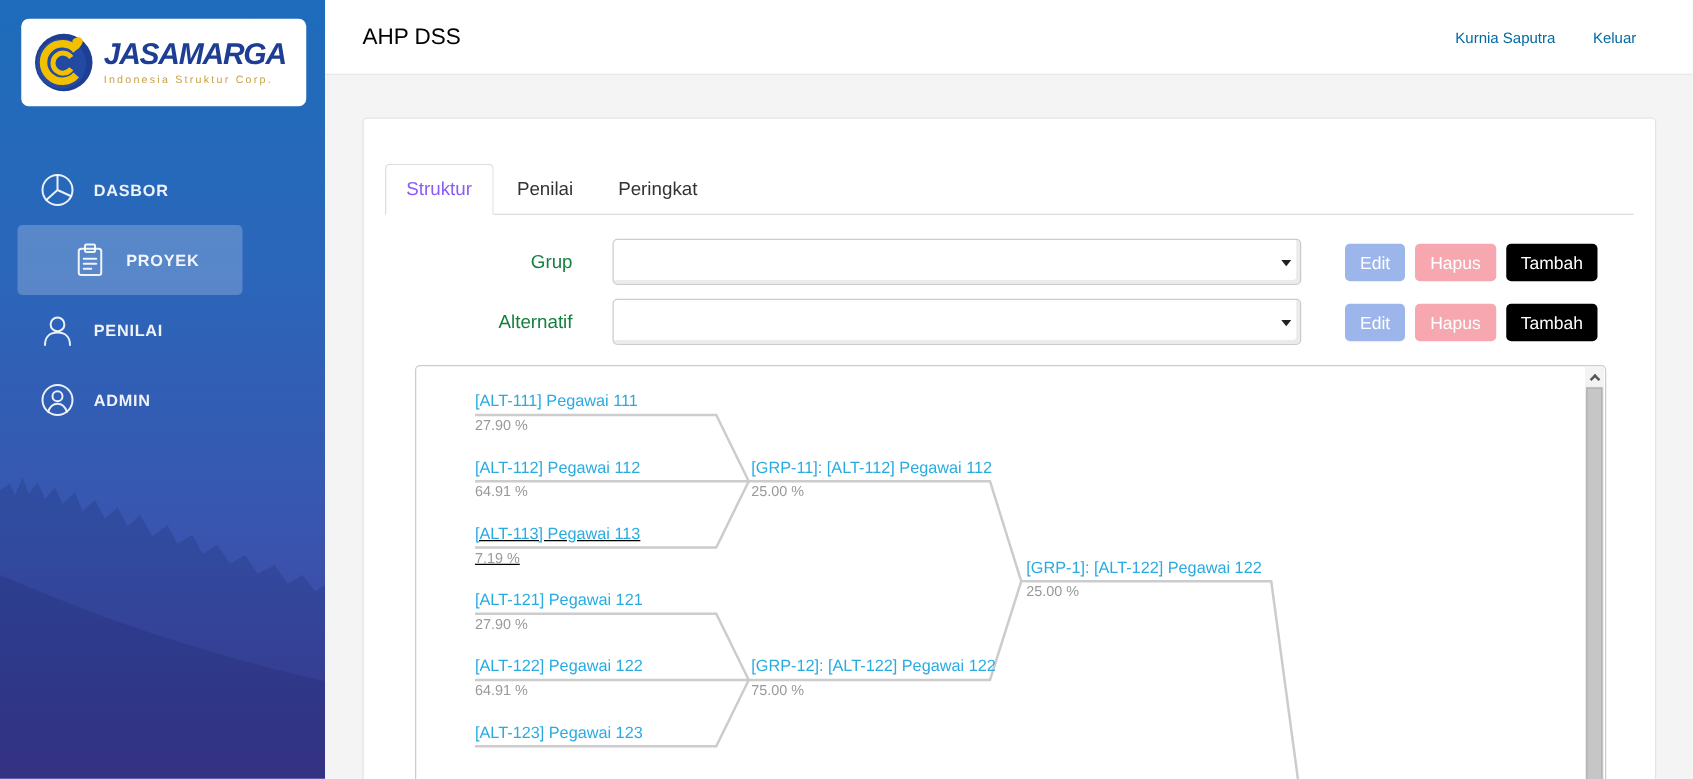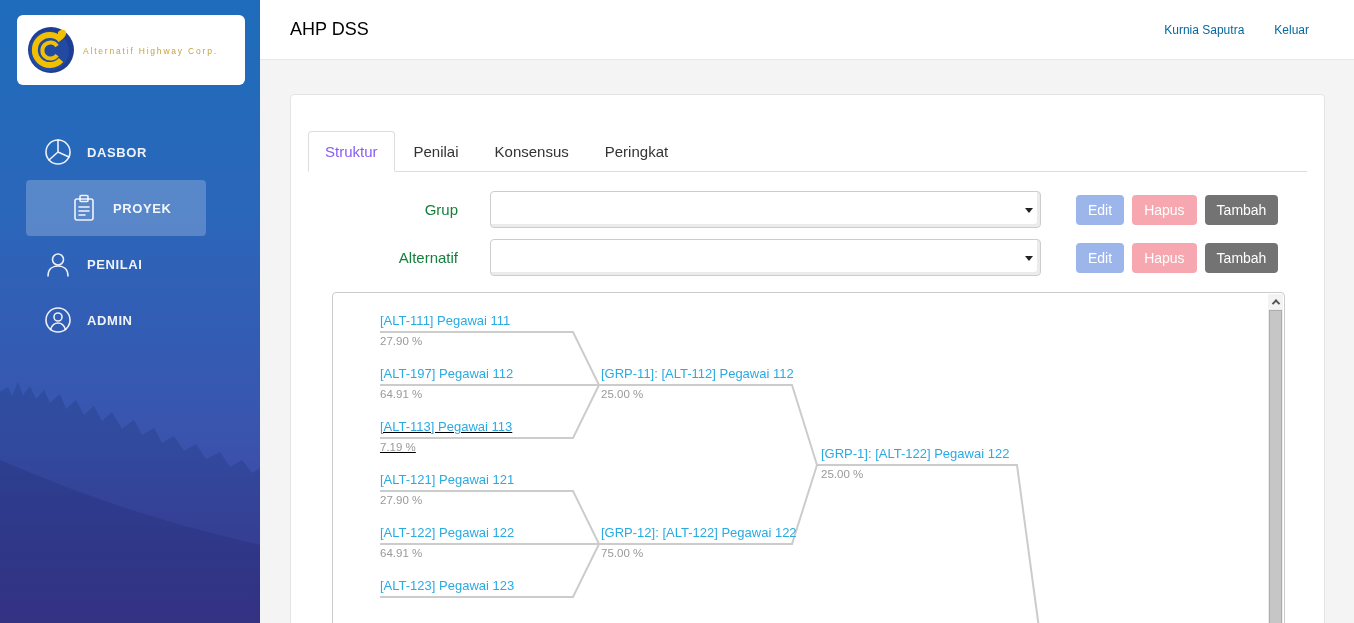--- a/index.html
+++ b/index.html
@@ -10,21 +10,21 @@
   .sidebar { position:absolute; left:0; top:0; width:260px; height:623px;
     background:linear-gradient(180deg,#1e6cbb 0%,#2b66ba 35%,#3a54ae 70%,#41419d 92%,#473d99 100%);
     overflow:hidden; }
   .side-decor { position:absolute; left:0; top:340px; width:260px; height:283px; pointer-events:none; }
   .logo-card { position:absolute; left:17px; top:15px; width:228px; height:70px;
     background:#fff; border-radius:6px; display:flex; align-items:center; padding:0 10px; }
   .logo-text { margin-left:8px; }
   .brand-name { font-size:24px; font-weight:bold; font-style:italic; color:#1d3e92;
     letter-spacing:-1px; line-height:24px; }
   .brand-tag { font-size:8.5px; color:#c9a23c; letter-spacing:1.8px; margin-top:2px; white-space:nowrap; }
-  .nav { position:absolute; left:12px; top:124px; width:208px; }
+  .nav { position:absolute; left:0; top:124px; width:208px; }
   .nav-item { height:56px; margin:0 14px; display:flex; align-items:center; padding-left:18px;
     border-radius:4px; cursor:pointer; }
   .nav-item.active { background:rgba(255,255,255,0.22);padding-left:44px; }
   .nav-item .nicon { width:28px; height:28px; flex:0 0 28px; }
   .nav-item .nlabel { margin-left:15px; color:rgba(255,255,255,0.92); font-size:13px;
     font-weight:bold; letter-spacing:0.6px; }
   .nicon svg { width:28px; height:28px; stroke:rgba(255,255,255,0.9); fill:none;
     stroke-width:1.6; stroke-linecap:round; stroke-linejoin:round; }
 
   
@@ -55,21 +55,21 @@
     box-shadow:inset -3px -3px 0 rgba(0,0,0,0.08); }
   .fselect .sel-value { position:absolute; left:10px; top:9px; font-size:14px; color:#333; }
   .caret { position:absolute; right:7px; top:16px; width:0; height:0;
     border-left:4px solid transparent; border-right:4px solid transparent;
     border-top:5px solid #222; }
   .btns { margin-left:35px; display:flex; gap:8px; }
   .btn { height:30px; padding:0 12px; border:none; border-radius:4px; color:#fff;
     font-size:14px; line-height:30px; cursor:pointer; font-family:inherit; }
   .btn-edit { background:#9cb6ec; }
   .btn-del  { background:#f6a7af; }
-  .btn-add  { background:#737373; }
+  .btn-add  { background:#000000; }
 
   
   .tree-box { position:relative; margin:16px 0 0 24px; width:953px; height:480px;
     border:1px solid #ccc; border-radius:4px; background:#fff; overflow:hidden; }
   .tree-svg { position:absolute; left:0; top:0; }
   .tree-svg polyline { fill:none; stroke:#ccc; stroke-width:2; }
   .t-node { position:absolute; white-space:nowrap; }
   .t-label { display:block; color:#29abe2; font-size:13px; line-height:14px;
     text-decoration:none; cursor:pointer; }
   .t-pct { color:#999; font-size:11.5px; line-height:12px; margin-top:7px; }
@@ -94,21 +94,22 @@
 
   <div class="logo-card">
     <svg width="48" height="48" viewBox="0 0 48 48">
       <circle cx="24" cy="24" r="23" fill="#1d3e92"></circle>
       <circle cx="22" cy="25" r="20" fill="#234aa3"></circle>
       <path d="M34 14 A15 15 0 1 0 34 34" stroke="#f3c000" stroke-width="6" fill="none"></path>
       <path d="M30 20 A8 8 0 1 0 30 29" stroke="#f3c000" stroke-width="4" fill="none"></path>
       <path d="M31 6 c4 -4 9 -2 8 2 c-1 4 -5 6 -8 8 z" fill="#f3c000"></path>
     </svg>
     <div class="logo-text">
-      <div class="brand-tag">Alternatif Highway Corp.</div>
+      <div class="brand-name">JASAMARGA</div>
+      <div class="brand-tag">Indonesia Struktur Corp.</div>
     </div>
   </div>
 
   <div class="nav">
     <div class="nav-item">
       <span class="nicon">
         <svg viewBox="0 0 28 28">
             <circle cx="14" cy="14" r="12"></circle>
             <path d="M14 14 V2 M14 14 L25 19 M14 14 L5 22"></path>
           </svg>
@@ -155,21 +156,20 @@
       <a class="toplink">Keluar</a>
     </div>
   </div>
 
   <div class="content">
     <div class="card">
 
       <div class="tabs">
         <div class="tab active">Struktur</div>
         <div class="tab">Penilai</div>
-        <div class="tab">Konsensus</div>
         <div class="tab">Peringkat</div>
       </div>
 
       <div class="form-area">
         <div class="frow">
           <div class="flabel">Grup</div>
           <div class="fselect">
             <span class="sel-value"></span>
             <span class="caret"></span>
           </div>
@@ -205,21 +205,21 @@
             <polyline points="266,92 459,92 484,172"></polyline>
             <polyline points="266,251 459,251 484,172"></polyline>
             <polyline points="484,172 684,172 708,350"></polyline>
           </svg>
         <div id="tree-nodes">
             <div class="t-node" style="left: 47px; top: 21px;">
               <a class="t-label">[ALT-111] Pegawai 111</a>
               <div class="t-pct">27.90 %</div>
             </div>
             <div class="t-node" style="left: 47px; top: 74px;">
-              <a class="t-label">[ALT-197] Pegawai 112</a>
+              <a class="t-label">[ALT-112] Pegawai 112</a>
               <div class="t-pct">64.91 %</div>
             </div>
             <div class="t-node" style="left: 47px; top: 127px; text-decoration: underline;">
               <a class="t-label">[ALT-113] Pegawai 113</a>
               <div class="t-pct">7.19 %</div>
             </div>
             <div class="t-node" style="left: 47px; top: 180px;">
               <a class="t-label">[ALT-121] Pegawai 121</a>
               <div class="t-pct">27.90 %</div>
             </div>

